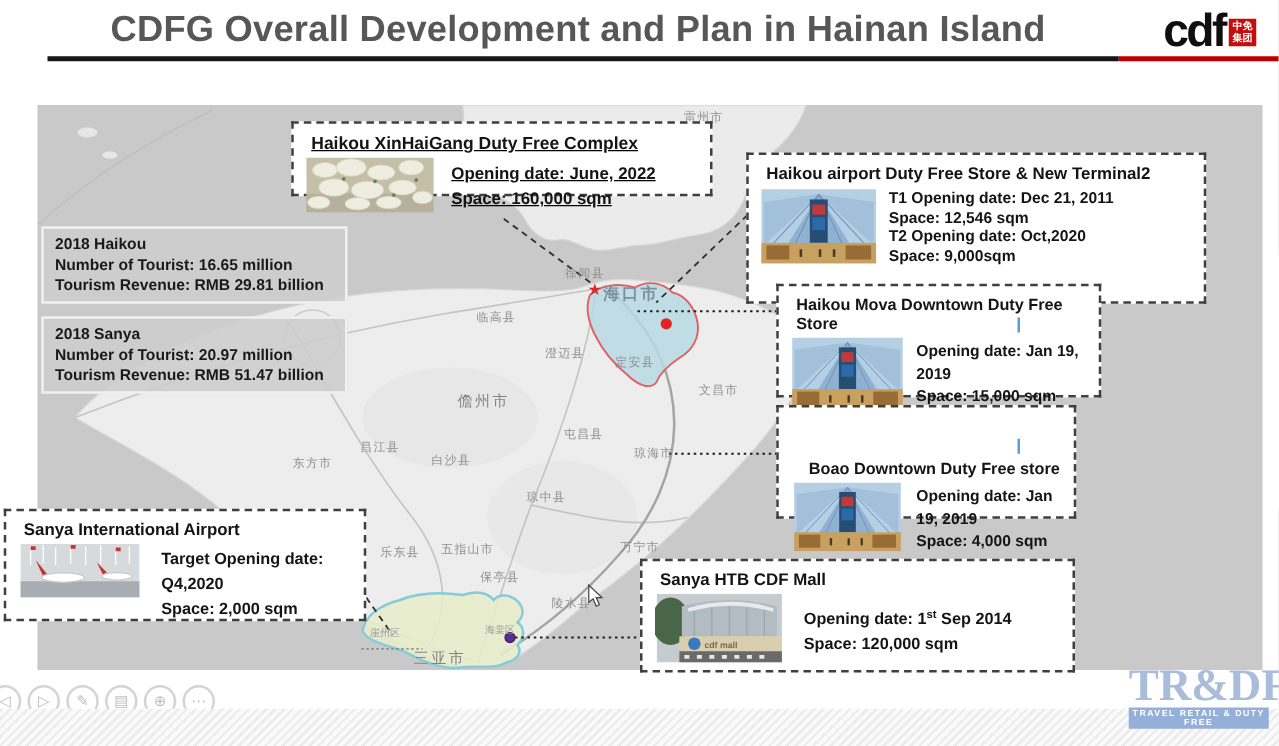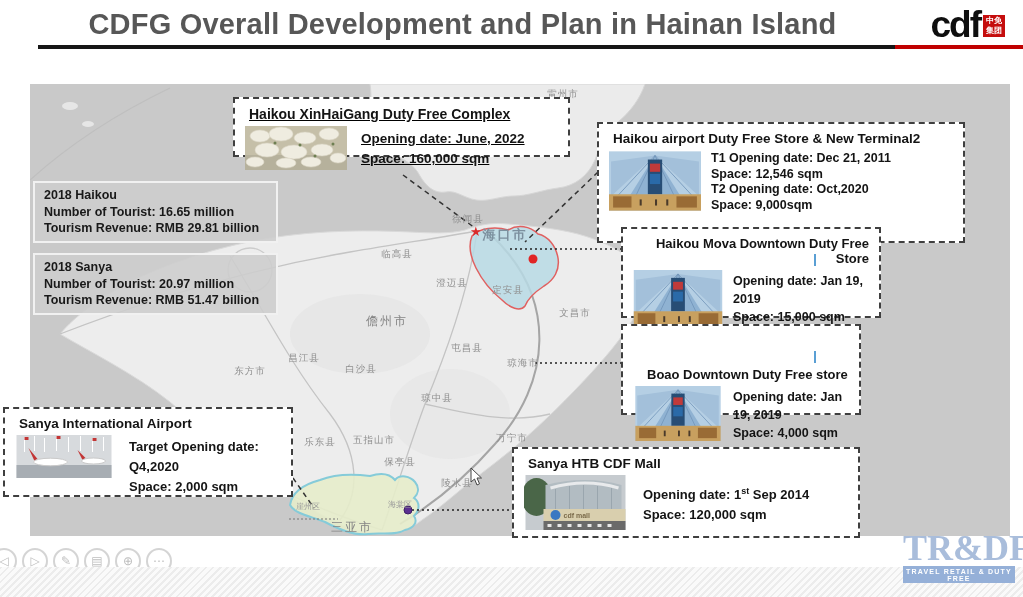--- a/index.html
+++ b/index.html
@@ -34,21 +34,21 @@
 
   #co-xinhaigang { left: 233px; top: 97px; width: 337px; height: 60px; text-decoration: underline; }
   #co-xinhaigang .c-title { font-size: 14px; }
   #co-xinhaigang .c-text { font-size: 13.5px; line-height: 20px; margin-left: 14px; padding-top: 3px; }
 
   #co-haikou-airport { left: 597px; top: 122px; width: 368px; height: 121px; }
   #co-haikou-airport .c-title { font-size: 13.5px; }
   #co-haikou-airport .c-text { font-size: 12.5px; line-height: 15.5px; margin-left: 10px; padding-top: 1px; }
 
   #co-mova { left: 621px; top: 227px; width: 260px; height: 91px; }
-  #co-mova .c-title { font-size: 13px; text-align: right; }
+  #co-mova .c-title { font-size: 13px; }
   #co-mova .c-text { font-size: 12.5px; line-height: 18px; margin-left: 10px; width: 150px; padding-top: 2px; }
 
   #co-boao { left: 621px; top: 324px; width: 240px; height: 91px; }
   #co-boao .c-title { font-size: 13px; padding-left: 14px; margin-top: 34px; }
   #co-boao .c-text { font-size: 12.5px; line-height: 18px; margin-left: 10px; width: 130px; padding-top: 2px; }
 
   #co-htb { left: 512px; top: 447px; width: 348px; height: 91px; }
   #co-htb .c-title { font-size: 13.5px; }
   #co-htb .c-text { font-size: 13px; line-height: 20px; margin-left: 16px; padding-top: 6px; }
   #co-htb sup { font-size: 9px; }

